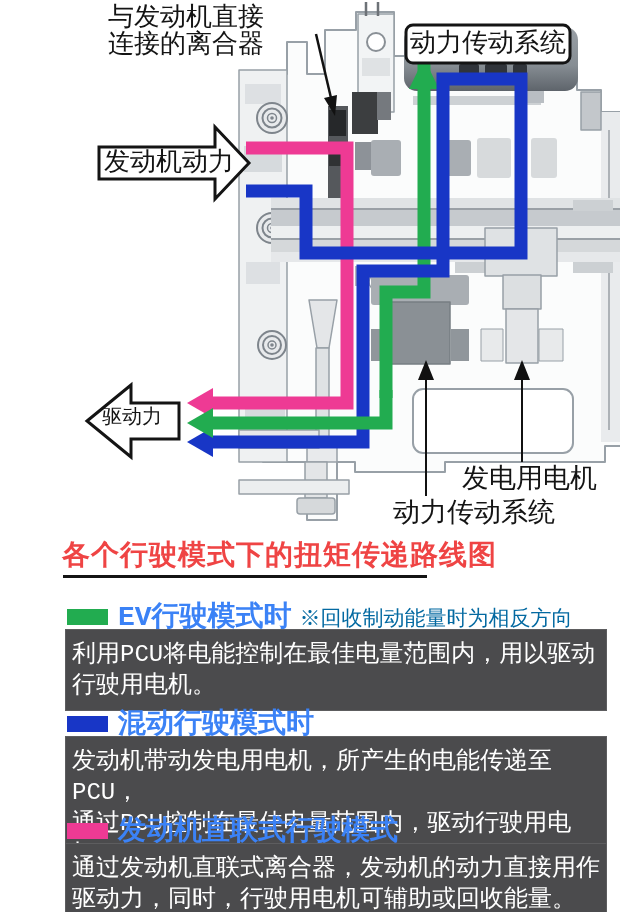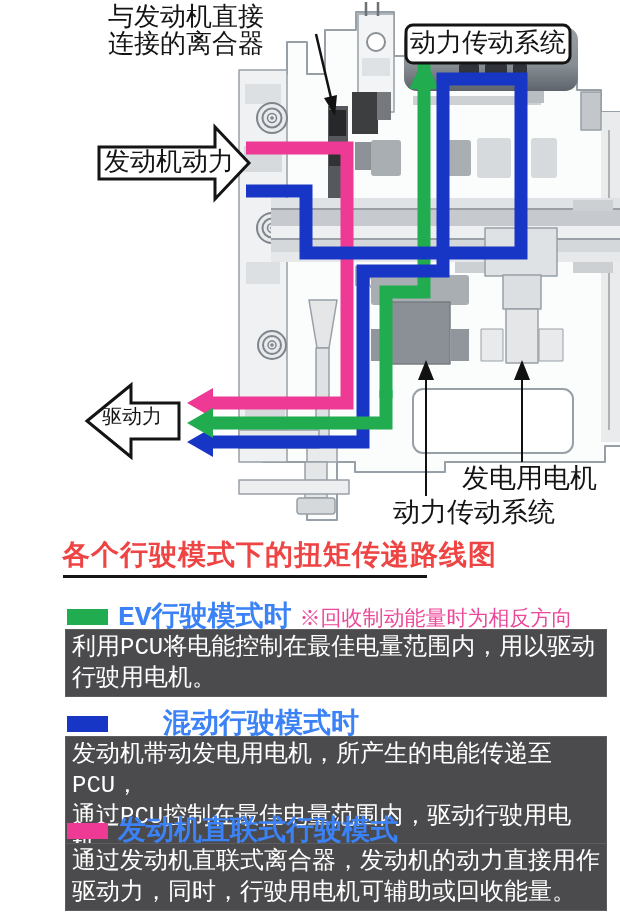--- a/index.html
+++ b/index.html
@@ -15,27 +15,27 @@
   .lbl-traction{left:368px;top:500px;font-size:27px;white-space:nowrap;}
   .lbl-generator{left:437px;top:466px;font-size:27px;white-space:nowrap;}
 
   .legend-title{position:absolute;left:37px;top:536px;font-size:28px;font-weight:bold;
                 letter-spacing:1px;color:#ef4444;white-space:nowrap;}
   .title-underline{position:absolute;left:38px;top:575px;width:364px;height:3px;background:#141414;}
 
   .legend-row{position:absolute;left:42px;display:flex;align-items:baseline;}
   .legend-row .swatch{margin-right:10px;display:inline-block;}
   .legend-heading{font-size:28px;font-weight:bold;color:#3b82f6;white-space:nowrap;}
-  .legend-note{font-size:21px;color:#ec4899;margin-left:8px;white-space:nowrap;text-align:center;}
+  .legend-note{font-size:21px;color:#0369a1;margin-left:8px;white-space:nowrap;text-align:center;}
   .row-ev{top:597px;}
-  .row-hybrid{top:704px;gap:45px;}
+  .row-hybrid{top:704px;}
   .row-direct{top:811px;justify-content:flex-end;}
 
   .desc-box{position:absolute;left:40px;width:528px;background:#4B4B4D;color:#ffffff;
-            font-size:24px;line-height:31px;padding:2px 6px;white-space:pre-line;
+            font-size:24px;line-height:31px;padding:9px 6px;white-space:pre-line;
             border:1px solid #5d5d5f;}
   .box-ev{top:629px;}
   .box-hybrid{top:736px;}
   .box-direct{top:843px;}
 </style>
 </head>
 <body>
 
 <div id="stage">
 

